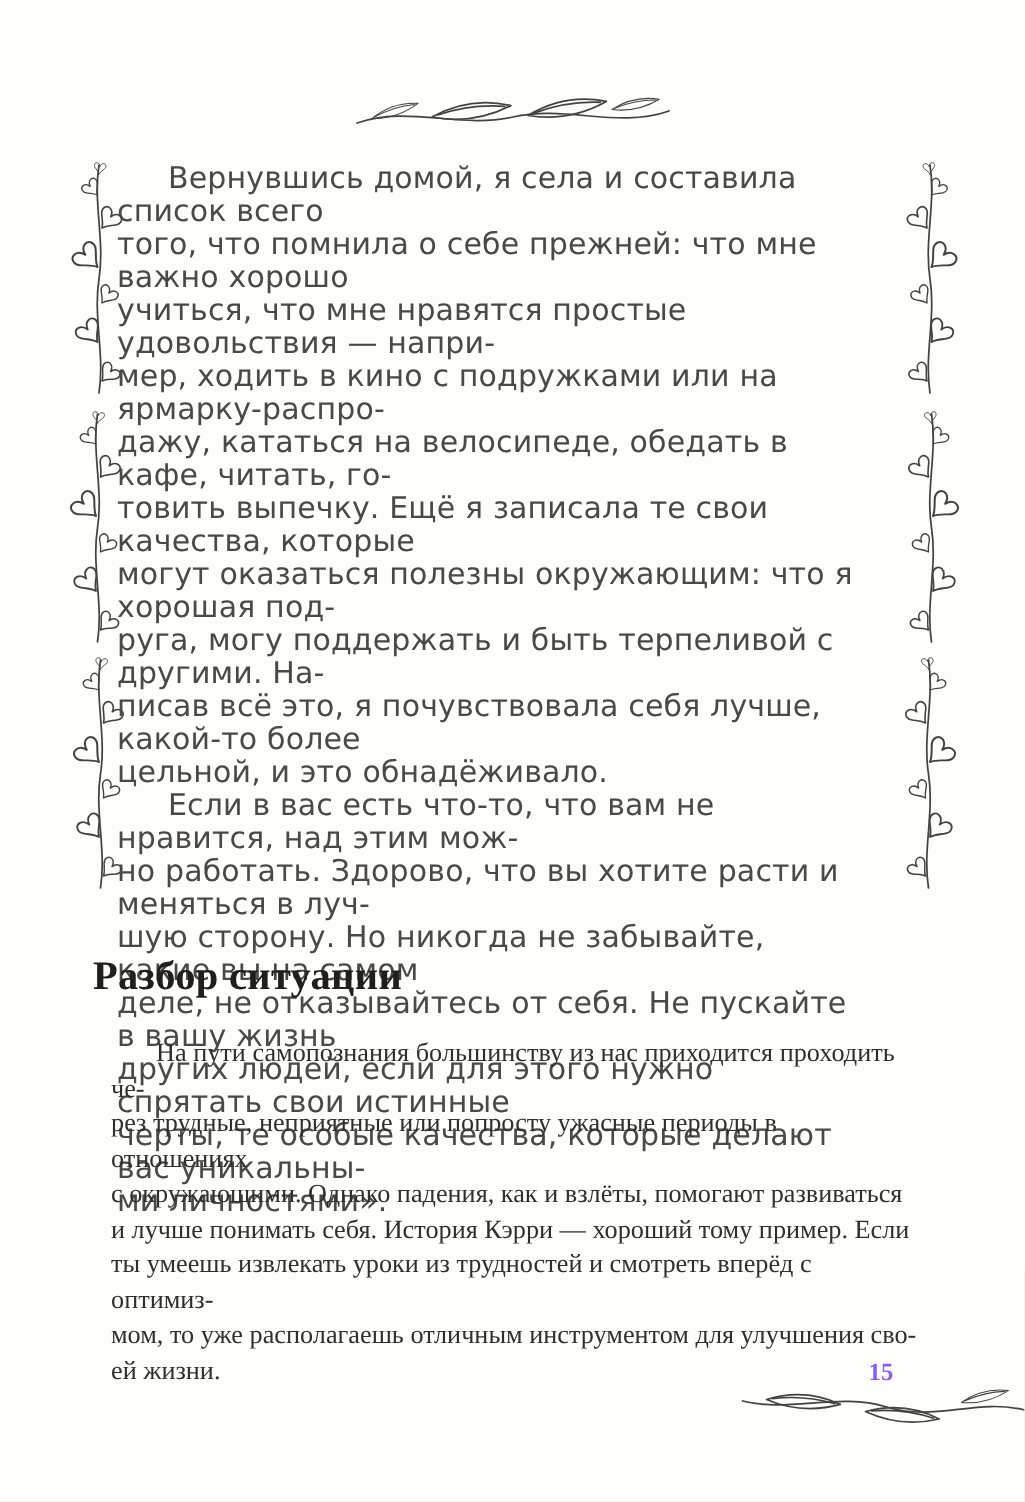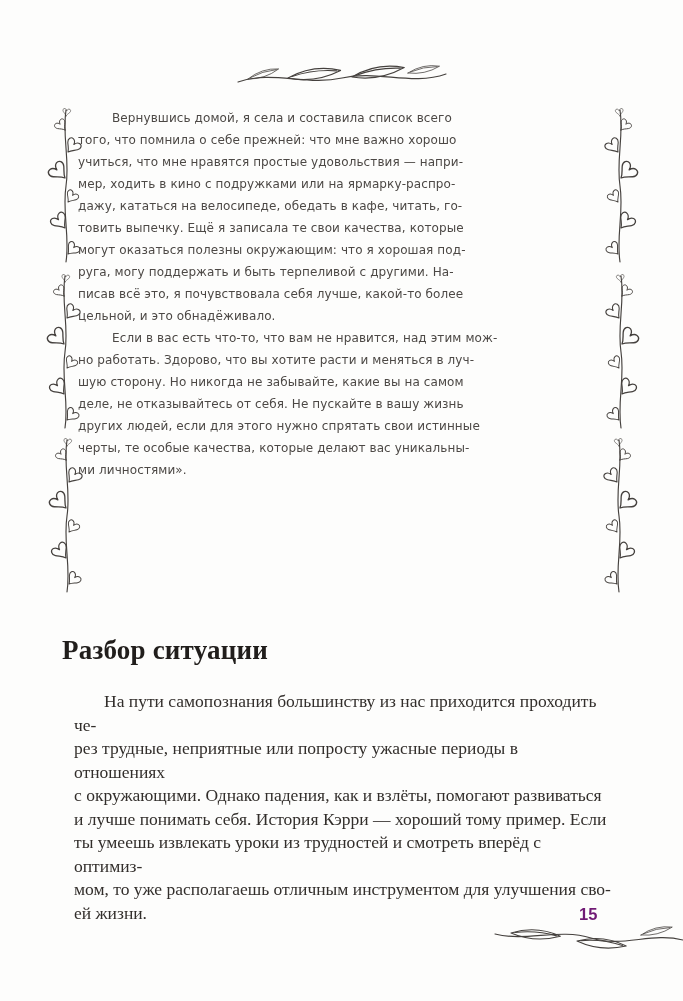--- a/index.html
+++ b/index.html
@@ -22,21 +22,21 @@
     stroke-linecap: round;
     stroke-linejoin: round;
   }
   
   .quote-block {
     position: absolute;
     left: 78px;
     top: 107px;
     width: 500px;
     font-family: "DejaVu Sans", sans-serif;
-    font-size: 12px;
+    font-size: 20px;
     line-height: 22px;
     letter-spacing: 0.1px;
     color: #4c4845;
   }
   .quote-block p {
     margin: 0;
     white-space: pre-line;
     text-indent: 34px;
   }
   .section-heading {
@@ -64,24 +64,24 @@
   }
   .body-block p {
     margin: 12px;
     white-space: pre-line;
     text-indent: 30px;
   }
   .page-number {
     position: absolute;
     left: 579px;
     top: 905px;
-    font-family: Liberation Sans, sans-serif;
+    font-family: Liberation Serif, serif;
     font-weight: 700;
     font-size: 16.5px;
-    color: #701a75;
+    color: #8b5cf6;
   }
   
   .orn-top    { left: 236px; top: 56px;  width: 212px; height: 40px; }
   .vine-left  { left: 42px;  top: 106px; width: 48px;  height: 490px; }
   .vine-right { left: 596px; top: 106px; width: 48px;  height: 490px; transform: scaleX(-1); }
   .orn-bottom { left: 493px; top: 920px; width: 190px; height: 40px; }
 </style>
 </head>
 <body>
 

